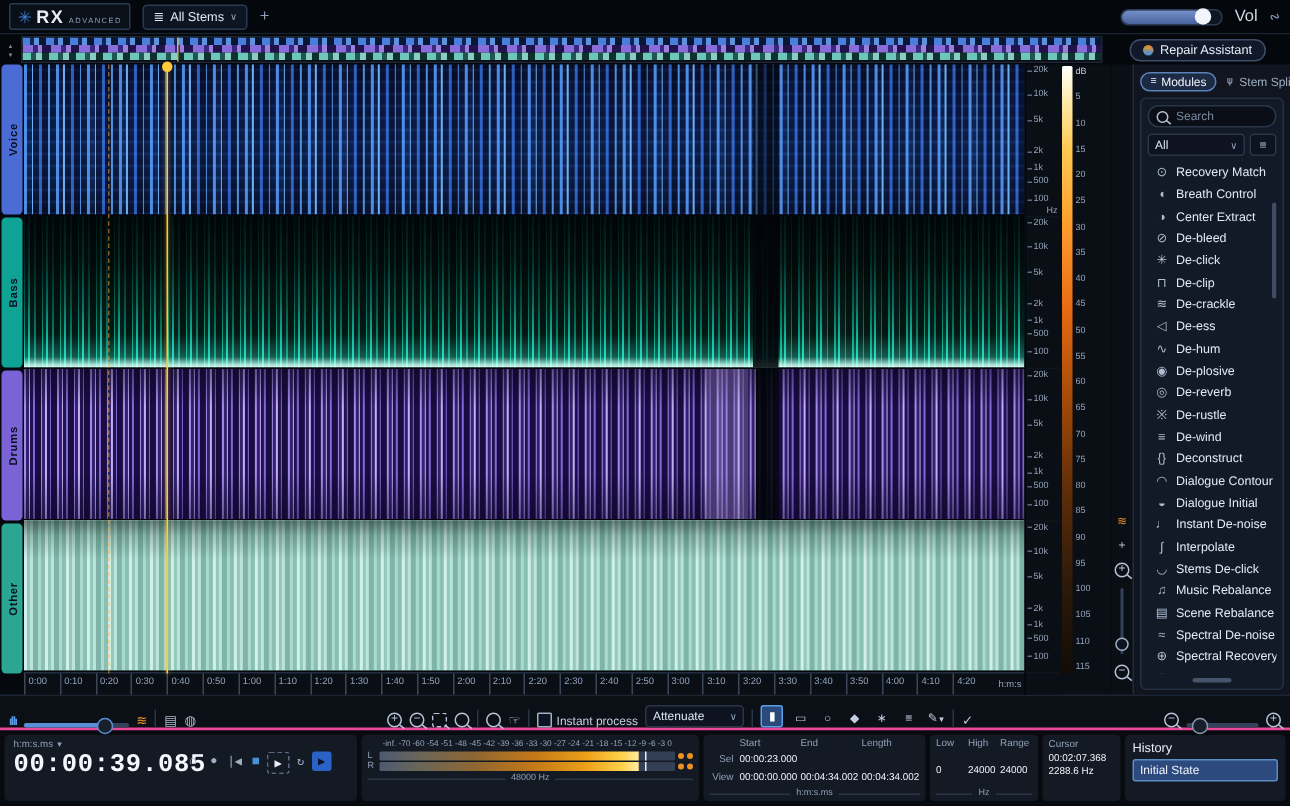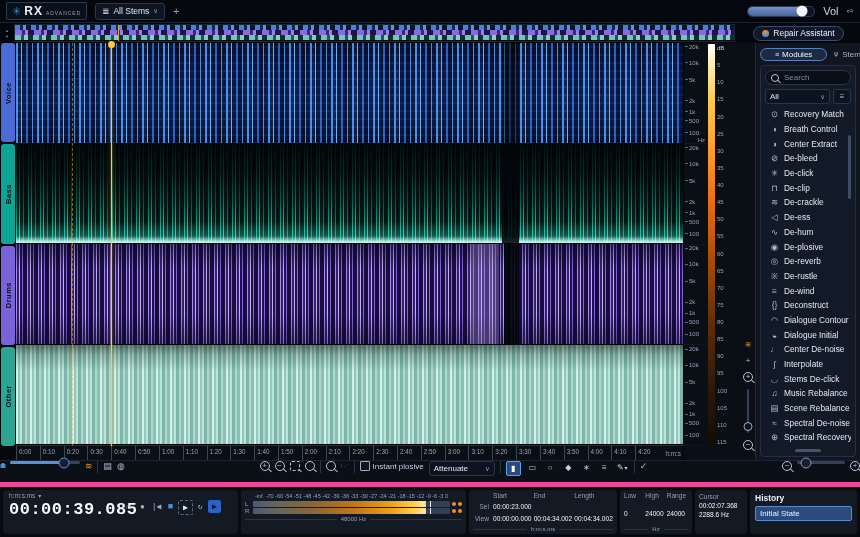--- a/index.html
+++ b/index.html
@@ -98,39 +98,39 @@
   
   .mag{position:relative;display:inline-block;width:8px;height:8px;border:1px solid #b7c3d6;border-radius:50%;flex:none;}
   .mag::after{content:"";position:absolute;width:4px;height:1px;background:#b7c3d6;right:-3px;bottom:-1px;transform:rotate(40deg);}
   .mag.plus::before{content:"+";position:absolute;top:50%;left:50%;transform:translate(-50%,-55%);font-size:8px;line-height:1;color:#b7c3d6;}
   .mag.minus::before{content:"−";position:absolute;top:50%;left:50%;transform:translate(-50%,-55%);font-size:8px;line-height:1;color:#b7c3d6;}
   .mag.sel{border-style:dashed;border-radius:2px;}
   
   .sidebar{width:96px;background:#10151f;border-left:1px solid #202b3a;padding:3px 4px;display:flex;flex-direction:column;flex:none;}
   .sb-tabs{display:flex;align-items:center;gap:6px;height:16px;flex:none;}
   .sb-tab{display:flex;align-items:center;gap:3px;font-size:8px;color:#9fb0c4;white-space:nowrap;}
-  .sb-tab.active{border:1px solid #5a82b8;border-radius:9px;padding:1px 14px;background:#1c2a44;color:#eef3fa;}
+  .sb-tab.active{border:1px solid #5a82b8;border-radius:9px;padding:1px 6px;background:#1c2a44;color:#eef3fa;}
   .sb-tab-ic{font-size:7px;}
   .sb-tab-ic.split{display:inline-block;transform:rotate(180deg);}
   .sb-card{margin-top:3px;background:#131a27;border:1px solid #242f42;border-radius:4px;padding:4px;display:flex;flex-direction:column;flex:1;min-height:0;}
   .sb-search{display:flex;align-items:center;gap:3px;background:#0a0e16;border:1px solid #2a3648;border-radius:8px;height:13px;padding:0 5px;flex:none;}
   .sb-search .mag{width:6px;height:6px;}
   .sb-search input{background:transparent;border:none;outline:none;color:#cfd8e6;font-size:8px;width:100%;font-family:inherit;}
   .sb-search input::placeholder{color:#7c8ba0;}
   .sb-filter{margin-top:4px;display:flex;gap:3px;flex:none;}
   .sb-select{flex:1;display:flex;justify-content:space-between;align-items:center;border:1px solid #2a3648;border-radius:3px;height:13px;padding:0 4px;font-size:8px;background:#0d1320;color:#dfe7f2;}
   .sb-menu{width:16px;height:13px;border:1px solid #2a3648;border-radius:3px;display:flex;align-items:center;justify-content:center;font-size:8px;background:#0d1320;color:#aebdd2;flex:none;}
   .sb-list{flex:1;margin-top:3px;position:relative;overflow:hidden;}
   .mod{display:flex;align-items:center;gap:4px;height:14.7px;padding-left:4px;}
   .mod-ic{width:11px;text-align:center;font-size:8.5px;color:#aebdd2;flex:none;}
   .mod-label{font-size:8.3px;color:#e2e9f4;white-space:nowrap;}
   .sb-scroll{position:absolute;right:0;top:28px;width:3px;height:64px;background:#3e4c64;border-radius:2px;}
   .sb-grip{height:3px;width:26px;background:#46536b;border-radius:2px;margin:3px auto 0;flex:none;}
   
-  .toolbar{height:21px;display:flex;align-items:flex-start;gap:5px;padding:0 0;background:#0b0f16;border-top:1px solid #1c2534;border-bottom:5px solid #ec4899;font-size:8px;color:#c3cfe0;flex:none;}
+  .toolbar{height:21px;display:flex;align-items:flex-end;gap:5px;padding:0 6px;background:#0b0f16;border-top:1px solid #1c2534;border-bottom:2px solid #ec4899;font-size:8px;color:#c3cfe0;flex:none;}
   .sep{width:1px;height:12px;background:#2a3648;flex:none;}
   .tb-ic{font-size:9px;color:#aebdd2;}
   .tb-ic.blend{color:var(--accent);font-weight:bold;letter-spacing:-1px;font-size:8px;}
   .tb-ic.orange{color:#e8912a;}
   .hslider{width:70px;height:3px;background:#33415a;border-radius:2px;position:relative;flex:none;}
   .hs-fill{position:absolute;left:0;top:0;bottom:0;width:78%;background:#5a8fd8;border-radius:2px;}
   .hs-knob{position:absolute;left:78%;top:50%;width:9px;height:9px;background:#18202e;border:1px solid #5a8fd8;border-radius:50%;transform:translate(-50%,-50%);}
   .hslider.hz{width:48px;}
   .hslider.hz .hs-knob{left:18%;border-color:#8a98ae;}
   .ip{display:flex;align-items:center;gap:3px;}
@@ -162,21 +162,21 @@
   .pC{width:148px;padding:2px 4px;display:flex;flex-direction:column;flex:none;}
   .selgrid{display:grid;grid-template-columns:18px 1fr 1fr 1fr;font-size:6.6px;row-gap:2px;column-gap:2px;flex:1;}
   .selgrid .h,.rgrid .h{color:#8fa0b8;}
   .selgrid .v,.rgrid .v,.pE .v{color:#eef3fa;}
   .selgrid .rl{color:#8fa0b8;text-align:right;padding-right:2px;}
   .pD{width:72px;padding:2px 4px;display:flex;flex-direction:column;flex:none;}
   .rgrid{display:grid;grid-template-columns:1fr 1fr 1fr;font-size:6.6px;row-gap:3px;flex:1;}
   .pE{width:52px;padding:3px 4px;display:flex;flex-direction:column;gap:2px;font-size:6.6px;flex:none;}
   .pE .h{color:#8fa0b8;}
   .pH{width:107px;padding:2px 5px;flex:none;}
-  .h-title{font-size:8.5px;font-weight:bold;color:#e8eef8;margin:1px 0 3px;}
+  .h-title{font-size:8.5px;font-weight:normal;color:#e8eef8;margin:1px 0 3px;}
   .h-item{height:13px;background:#2c4a7e;border:1px solid #5a8cc8;border-radius:2px;display:flex;align-items:center;padding:0 4px;font-size:8px;color:#eef3fa;}
 </style>
 </head>
 <body>
 
 <div class="app">
 
   <div class="topbar">
     <div class="logo">
       <span class="logo-ic">✳</span>
@@ -519,21 +519,21 @@
               <span class="mod-label">Dialogue Contour</span>
             </div>
 
             <div class="mod">
               <span class="mod-ic">◒</span>
               <span class="mod-label">Dialogue Initial</span>
             </div>
 
             <div class="mod">
               <span class="mod-ic">♩</span>
-              <span class="mod-label">Center De-noise</span>
+              <span class="mod-label">Instant De-noise</span>
             </div>
 
             <div class="mod">
               <span class="mod-ic">∫</span>
               <span class="mod-label">Interpolate</span>
             </div>
 
             <div class="mod">
               <span class="mod-ic">◡</span>
               <span class="mod-label">Stems De-click</span>
@@ -583,21 +583,21 @@
     <span class="mag plus"></span>
     <span class="mag minus"></span>
     <span class="mag sel"></span>
     <span class="mag"></span>
     <span class="sep"></span>
     <span class="mag"></span>
     <span class="tb-ic">☞</span>
     <span class="sep"></span>
     <label class="ip">
       <span class="cb"></span>
-      <span>Instant plosive</span>
+      <span>Instant process</span>
     </label>
     <div class="sb-select mode">
       <span>Attenuate</span>
       <span class="chev">∨</span>
     </div>
     <span class="sep"></span>
     <span class="tool active">▮</span>
     <span class="tool">▭</span>
     <span class="tool">○</span>
     <span class="tool">◆</span>

